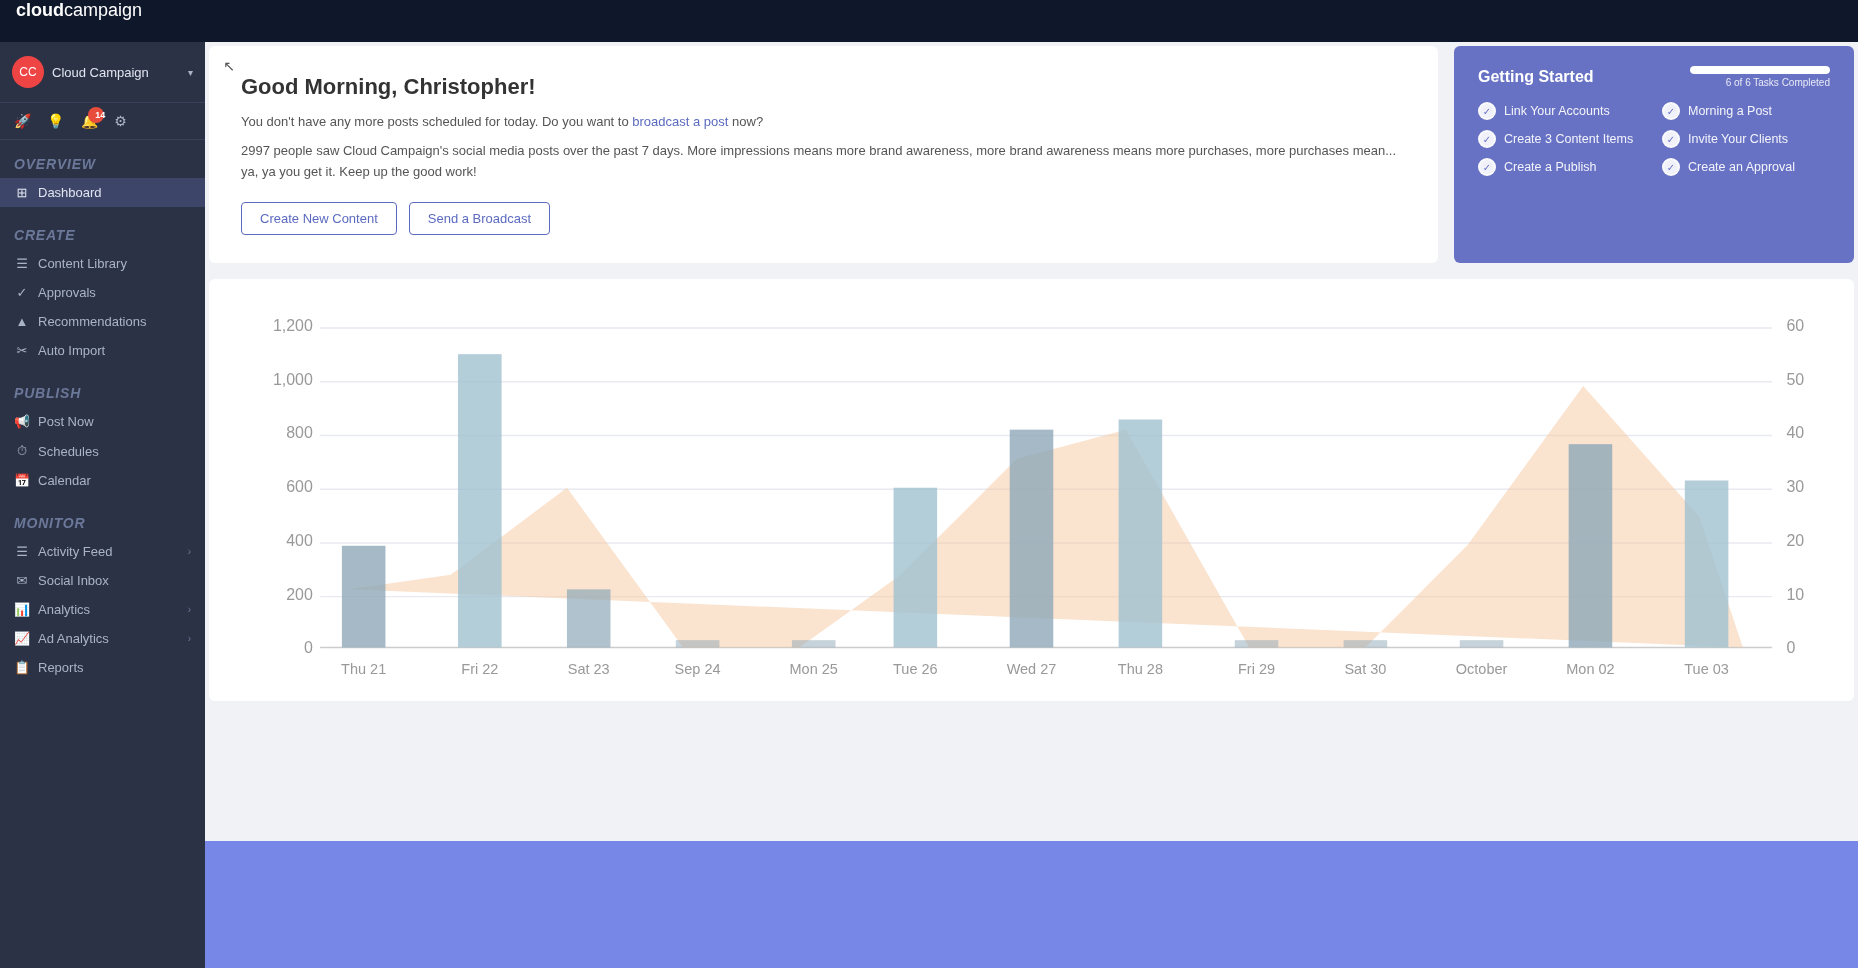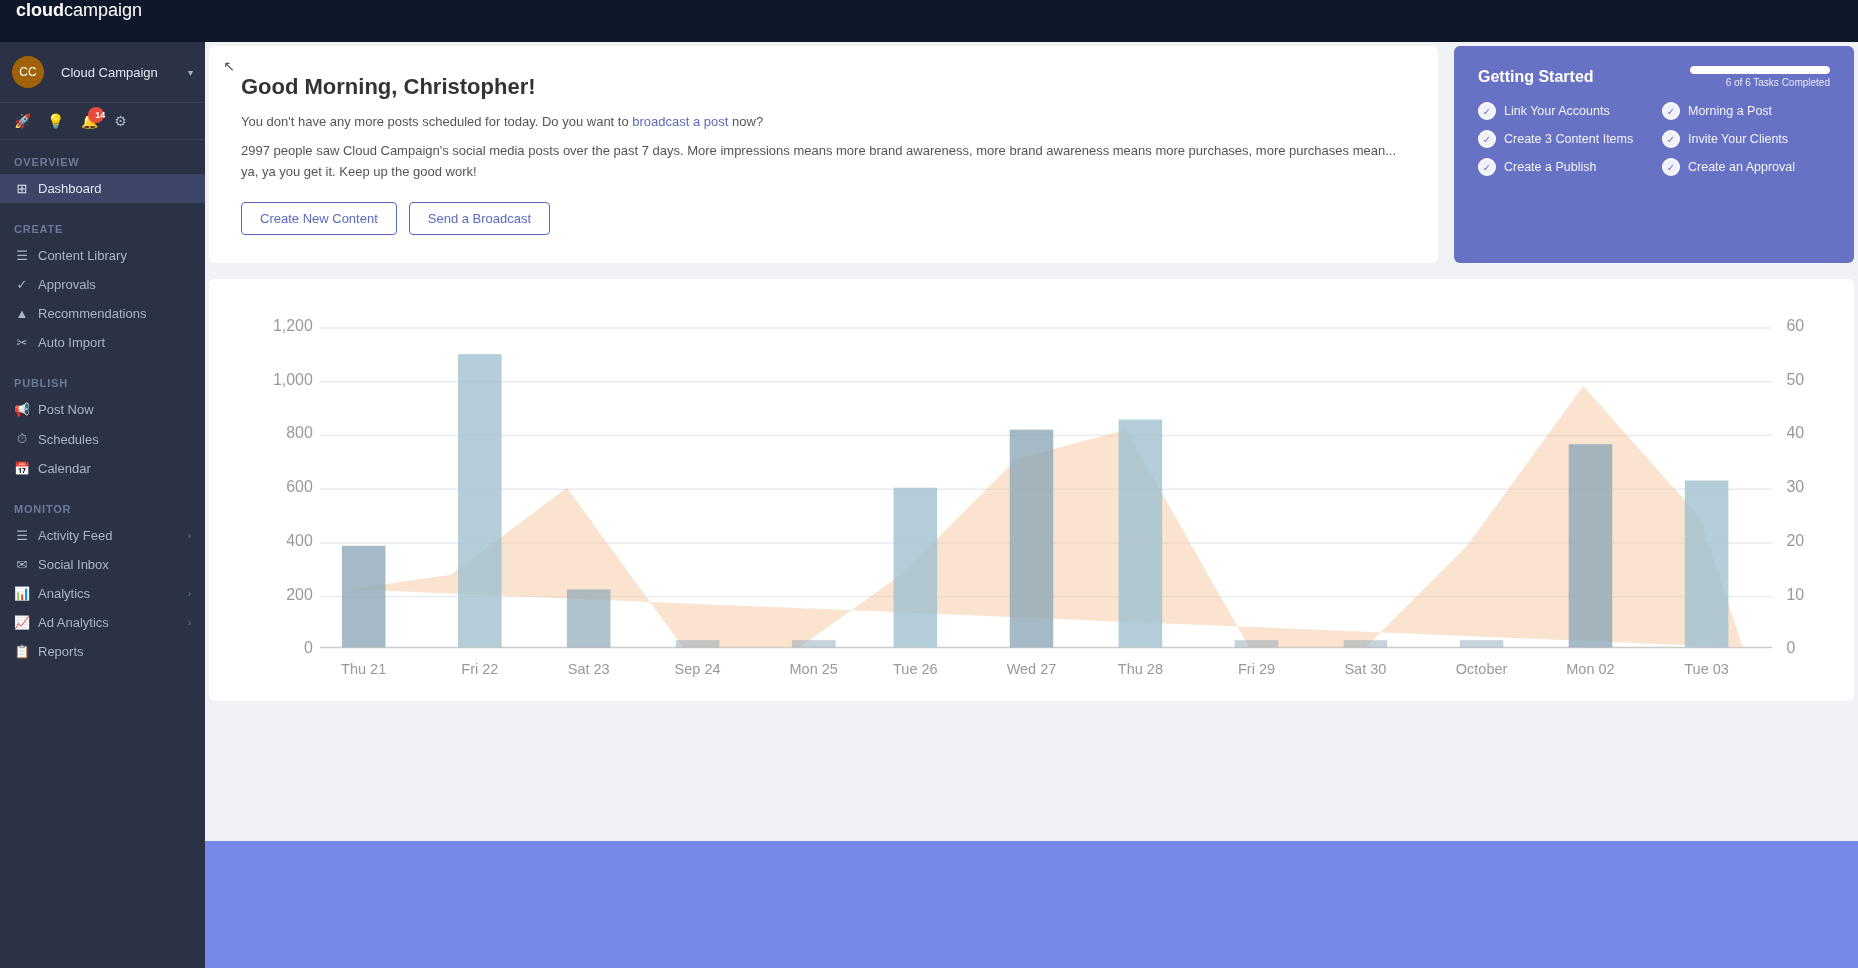--- a/index.html
+++ b/index.html
@@ -38,23 +38,23 @@
     }
     .sidebar-profile {
       display: flex;
       align-items: center;
       padding: 14px 12px;
       border-bottom: 1px solid #3a4059;
     }
     .avatar {
       width: 32px; height: 32px;
       border-radius: 50%;
-      background: #a16207;
+      background: #ef4444;
       display: flex; align-items: center; justify-content: center;
-      color: white; font-size: 12px; margin-right: 17px;
+      color: white; font-size: 12px; margin-right: 8px;
       flex-shrink: 0;
     }
     .profile-name {
       color: #e0e4f0;
       font-size: 13px;
       font-weight: 500;
       flex: 1;
     }
     .chevron-down { color: #aab4c8; font-size: 10px; margin-left: 4px; }
 
@@ -81,26 +81,27 @@
       width: 16px; height: 16px;
       display: flex; align-items: center; justify-content: center;
       font-weight: 700;
       padding-left: 8px;
     }
 
     .sidebar-section {
       padding: 12px 0 4px;
     }
     .sidebar-section-title {
-      font-size: 11px;
+      font-size: 14px;
       font-weight: 700;
       text-transform: uppercase;
       letter-spacing: 0.8px;
       color: #6b7899;
       padding: 4px 14px 6px;
+      font-style: italic;
     }
     .sidebar-item {
       display: flex;
       align-items: center;
       padding: 7px 14px;
       cursor: pointer;
       color: #aab4c8;
       font-size: 13px;
       gap: 8px;
       position: relative;

